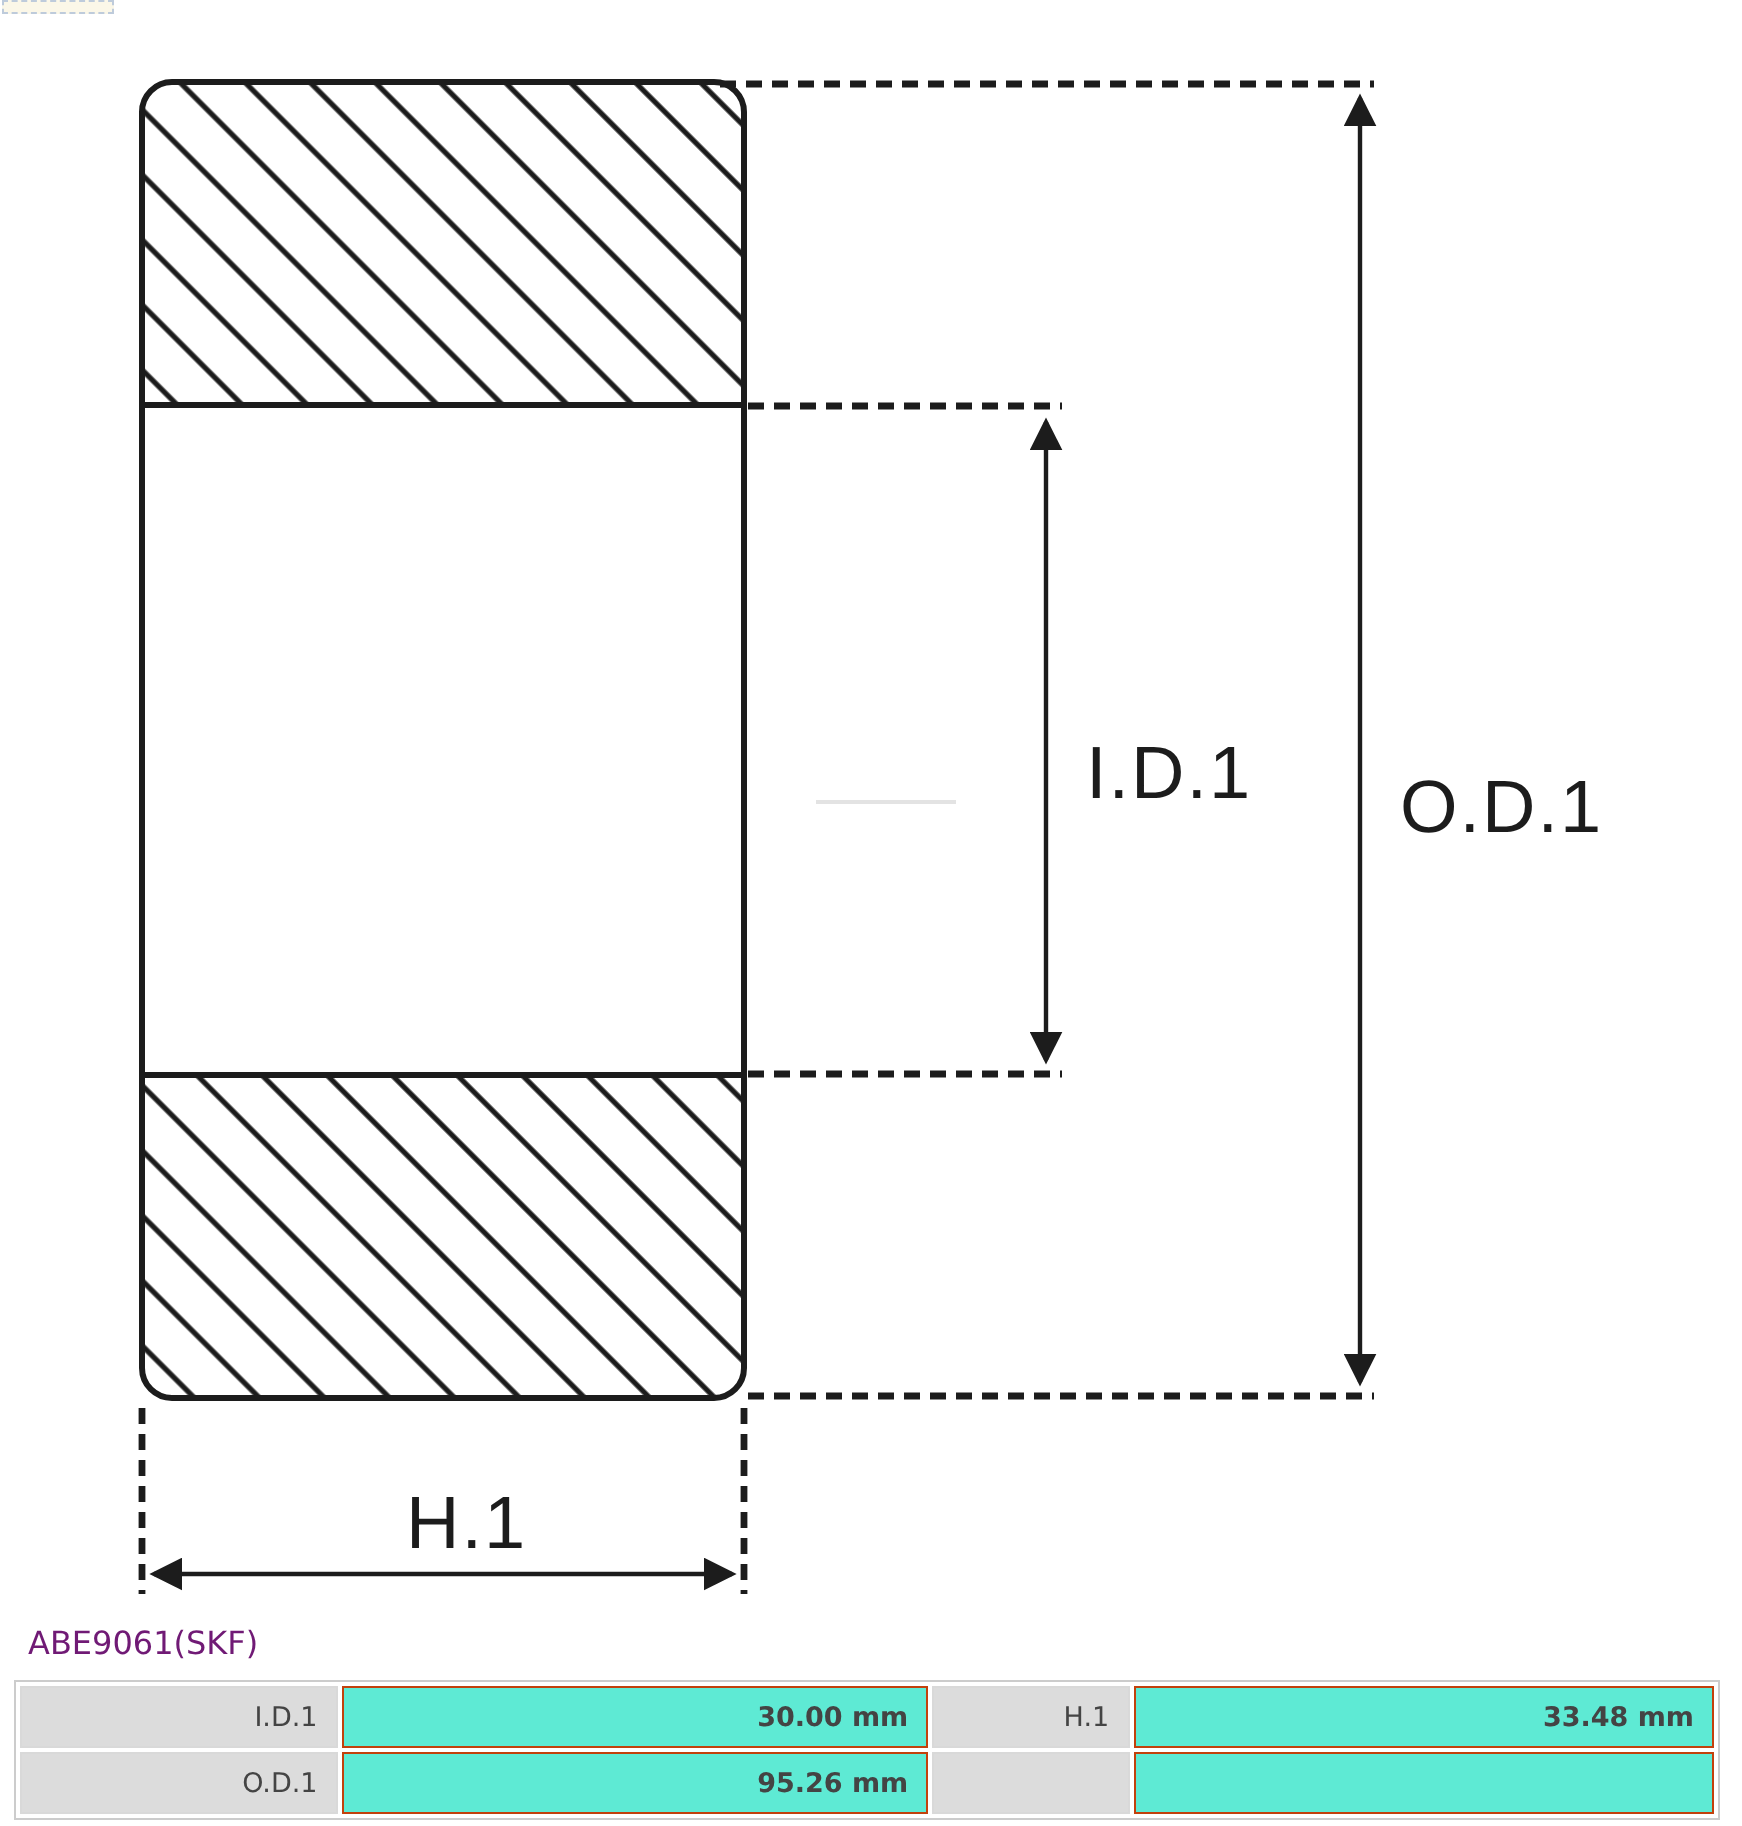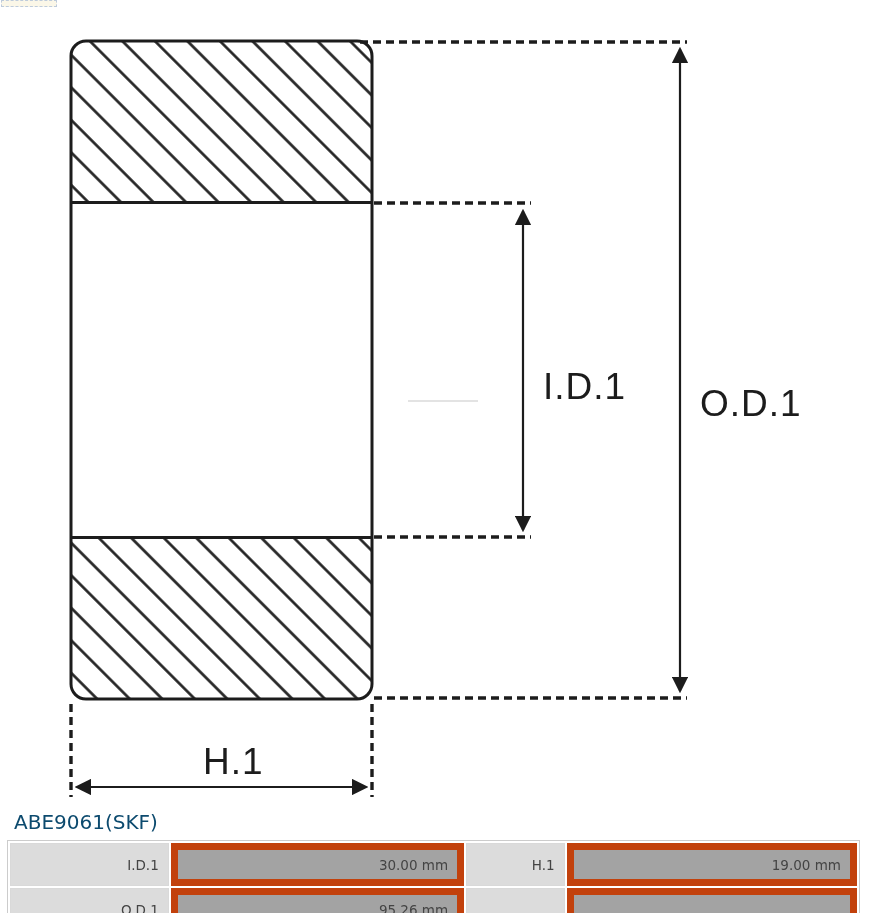--- a/index.html
+++ b/index.html
@@ -26,22 +26,22 @@
   .dim-label {
     font-family: "Liberation Sans", sans-serif;
     font-weight: 400;
     font-size: 37px;
     fill: #1c1c1c;
     letter-spacing: 1px;
   }
 
   .part-title {
     position: absolute; left: 14px; top: 810px;
-    font-size: 20px; line-height: 24px;
-    color: #0c4a6e;
+    font-size: 16px; line-height: 24px;
+    color: #701a75;
     font-family: "DejaVu Sans", sans-serif;
     cursor: pointer;
     text-decoration: none;
   }
 
   table.spec {
     position: absolute; left: 7px; top: 840px;
     width: 853px;
     border-collapse: separate;
     border-spacing: 2px;
@@ -54,21 +54,21 @@
   }
   table.spec td {
     height: 29px;
     text-align: right;
     padding: 0 9px;
     vertical-align: middle;
     overflow: hidden;
     white-space: nowrap;
   }
   td.lbl { background: #dcdcdc; border: 1px solid #d9d9d9; }
-  td.val { background: #a3a3a3; border: 7px solid #c2410c; }
+  td.val { background: #5eead4; border: 1px solid #c2410c; font-weight: bold; }
 </style>
 </head>
 <body>
 
 <div class="page">
 
   <div class="artifact"></div>
 
   <svg class="diagram" width="871" height="805" viewBox="0 0 871 805">
     <defs>
@@ -123,21 +123,21 @@
       <col style="width:158px">
         <col style="width:292px">
         <col style="width:98px">
         <col style="width:289px">
     </colgroup>
     <tbody>
       <tr>
         <td class="lbl">I.D.1</td>
         <td class="val">30.00 mm</td>
         <td class="lbl">H.1</td>
-        <td class="val">19.00 mm</td>
+        <td class="val">33.48 mm</td>
       </tr>
       <tr>
         <td class="lbl">O.D.1</td>
         <td class="val">95.26 mm</td>
         <td class="lbl"></td>
         <td class="val"></td>
       </tr>
     </tbody>
   </table>
 

